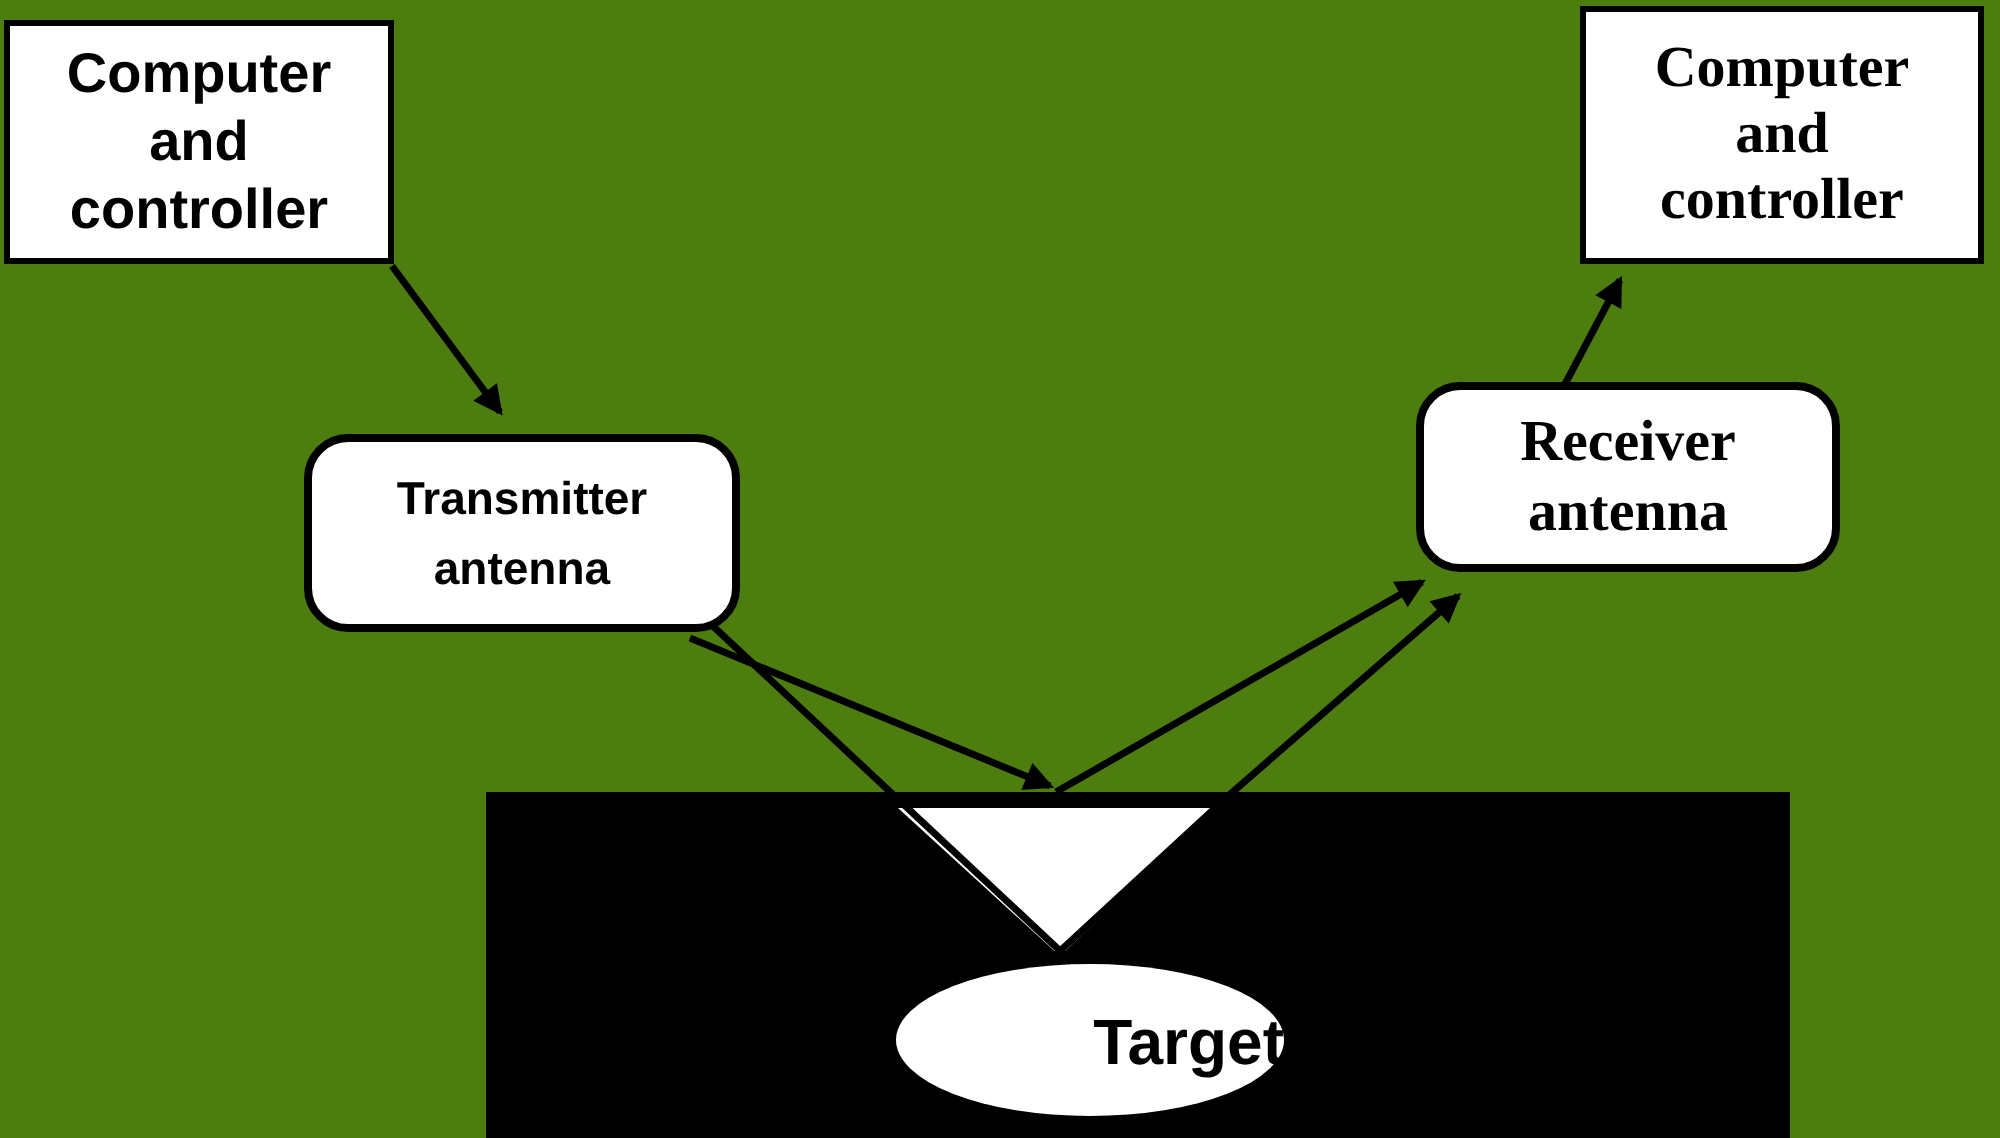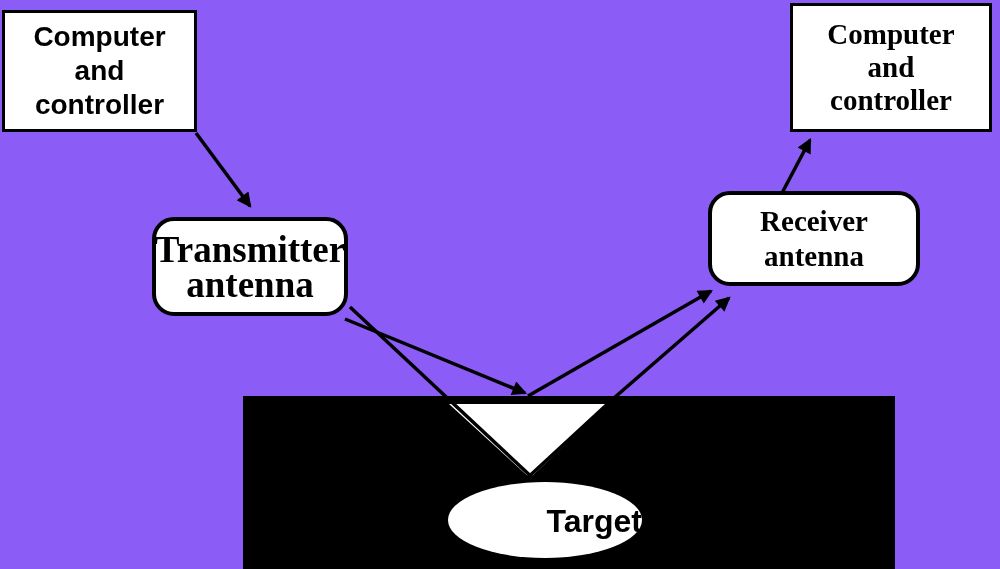--- a/index.html
+++ b/index.html
@@ -1,31 +1,31 @@
 <!DOCTYPE html>
 <html><head>
 <meta charset="utf-8">
 <style>
   html,body{margin:0;padding:0;background:#fff;}
   .stage{
-    position:relative;width:1000px;height:569px;background:#8b5cf6;
+    position:relative;width:1000px;height:569px;background:#4d7c0f;
     overflow:hidden;font-family:"Liberation Sans",sans-serif;color:#000;
   }
   .layer-svg{position:absolute;left:0;top:0;z-index:1;}
   .node-box{
     position:absolute;z-index:2;box-sizing:border-box;
     display:flex;align-items:center;justify-content:center;
     text-align:center;white-space:pre-line;
     background:#ffffff;border:3px solid #000;
     font-weight:bold;color:#000;
   }
   .rounded{border-radius:22px;border-width:4px;}
   .serif{font-family:"Liberation Serif",serif;}
   #computer-left {left:2px;  top:10px;  width:195px;height:122px;font-size:28px;line-height:34px;}
-  #transmitter   {left:152px;top:217px; width:196px;height:99px; font-size:37px;line-height:35px;font-family:Liberation Serif, serif;}
+  #transmitter   {left:152px;top:217px; width:218px;height:99px; font-size:23px;line-height:35px;}
   #receiver      {left:708px;top:191px; width:212px;height:95px; font-size:29px;line-height:35px;}
   #computer-right{left:790px;top:3px;   width:202px;height:129px;font-size:29px;line-height:33px;}
   #target-label{
     position:absolute;z-index:2;left:448px;top:503px;width:194px;
     text-align:right;font-size:32px;font-weight:bold;color:#000;
   }
 </style>
 </head>
 <body>
 

